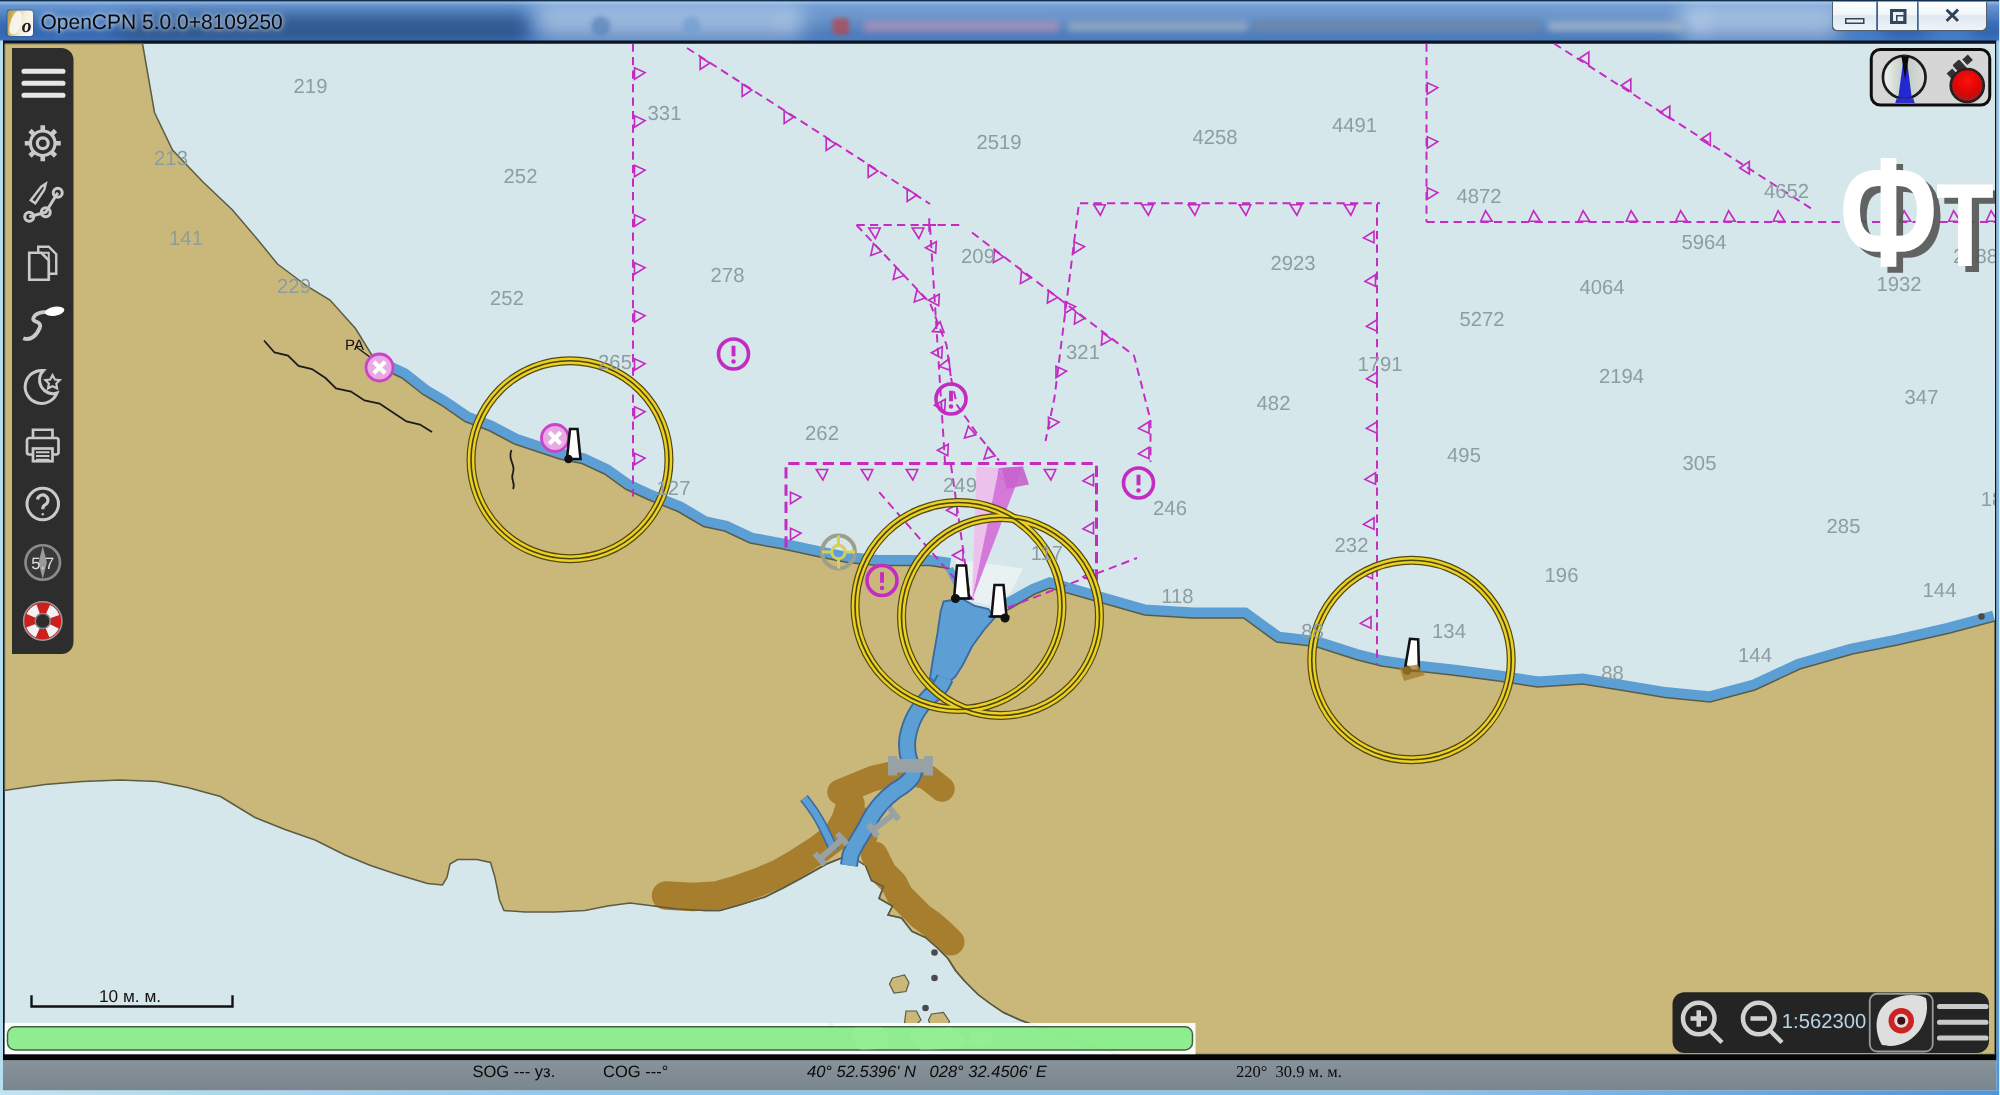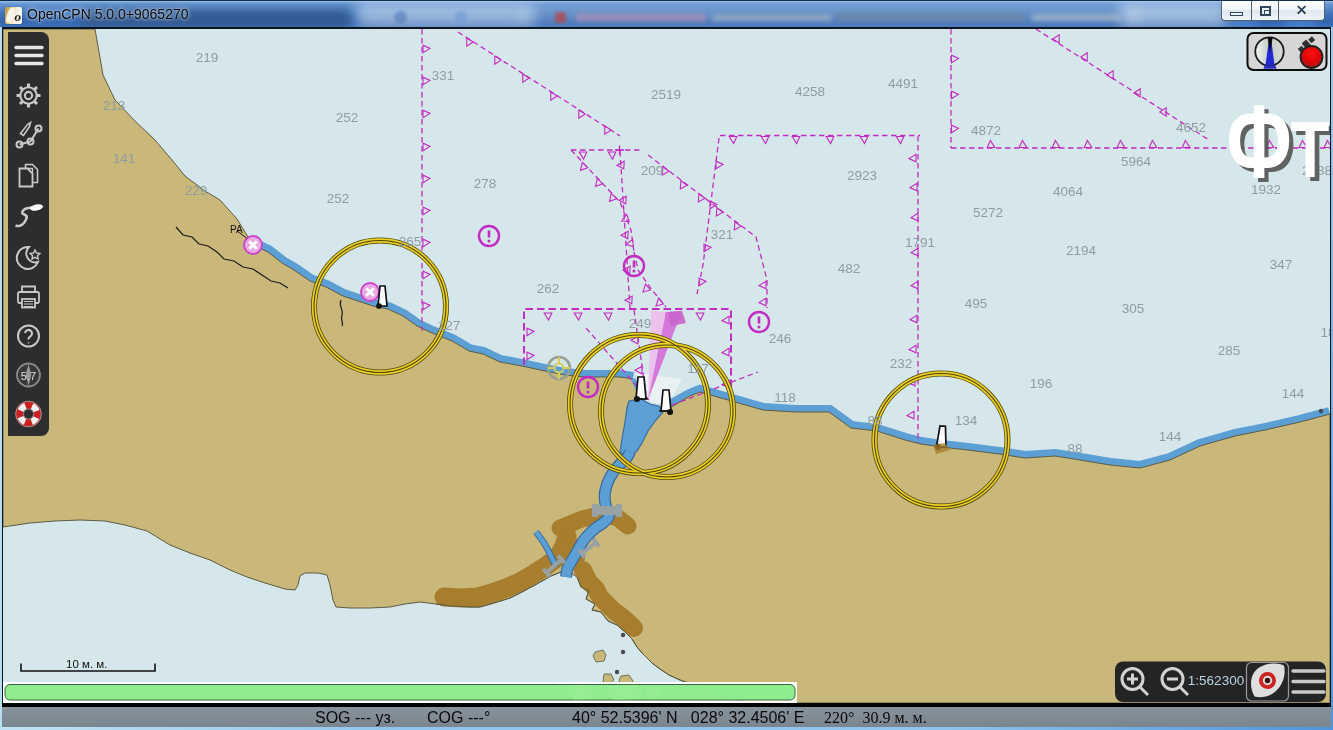--- a/index.html
+++ b/index.html
@@ -32,21 +32,21 @@
 .wb.b3{width:46px;border-radius:0 0 4px 0;border-left:none;}
 .wb .mindash{position:absolute;left:8px;top:11px;width:13px;height:4px;background:#e9f0f6;border:1px solid #32475c;}
 .wb .resbox{position:absolute;left:8px;top:5px;width:11px;height:10px;background:#e9f0f6;border:2px solid #32475c;}
 .wb .resbox:after{content:"";position:absolute;left:2px;top:2px;width:4px;height:3px;border:1px solid #32475c;display:block;}
 .wb .xx{position:absolute;left:0;top:1px;width:100%;text-align:center;font-size:14px;font-weight:bold;color:#2e4357;text-shadow:0 1px 0 #fff;}
 
 #chartwrap{position:absolute;left:2px;top:27px;width:1329px;height:678px;background:#0c1520;}
 #chart{position:absolute;left:1px;top:2px;}
 
 #blackline{position:absolute;left:2px;top:703px;width:1329px;height:4px;background:#050505;}
-#status{position:absolute;left:2px;top:707px;width:1329px;height:20px;background:linear-gradient(#87929a,#7a868d);color:#0a0a0a;font-size:16px;}
+#status{position:absolute;left:2px;top:707px;width:1329px;height:20px;background:linear-gradient(#87929a,#7a868d);color:#0a0a0a;font-size:11px;}
 #status span{position:absolute;top:2px;white-space:pre;}
 #bborder{position:absolute;left:0px;top:727px;width:1333px;height:3px;background:linear-gradient(90deg,#bfe4f4,#8fc4ec 30%,#8fc4ec 70%,#4f95dd);}
 #lborder{position:absolute;left:0;top:27px;width:2px;height:700px;background:#b5dff0;}
 #rborder{position:absolute;left:1331px;top:27px;width:2px;height:700px;background:linear-gradient(#9fcae8,#4f95dd);}
 </style>
 </head>
 <body>
 <div id="win">
   <div id="title">
     <div class="glow1"></div>
@@ -57,21 +57,21 @@
       <div class="rel"></div>
       <div class="fav"></div>
     <div class="urlp"></div>
       <div class="urlg"></div>
       <div class="urlb"></div>
       <div class="urlf"></div>
     <div id="ticon">
         <div class="wv"></div>
         <div class="o">o</div>
       </div>
-    <div id="ttext">OpenCPN 5.0.0+9065270</div>
+    <div id="ttext">OpenCPN 5.0.0+8109250</div>
     <div style="position:absolute;right:75px;top:14px;width:30px;height:14px;background:rgba(90,150,220,.55);filter:blur(5px);border-radius:50%;"></div>
     <div style="position:absolute;right:16px;top:14px;width:34px;height:16px;background:rgba(80,140,215,.6);filter:blur(5px);border-radius:50%;"></div>
     <div id="wbtns">
       <div class="wb b1">
           <div class="mindash"></div>
         </div>
       <div class="wb b2">
           <div class="resbox"></div>
         </div>
       <div class="wb b3">
@@ -517,20 +517,20 @@
     <g stroke="#c9c9c9" stroke-width="3.4" stroke-linecap="round">
             <path d="M1293,671 H1324 M1293,681.5 H1324 M1293,692 H1324"></path>
           </g>
   </g>
 
   </svg>
   </div>
   <div id="blackline"></div>
   <div id="status">
     <span style="left:313px;">SOG --- уз.</span>
-    <span style="left:400px;margin-left:25px;">COG ---°</span>
-    <span style="left:570px;">40° 52.5396' N&nbsp;&nbsp;&nbsp;028° 32.4506' E</span>
+    <span style="left:400px;">COG ---°</span>
+    <span style="left:536px;font-style:italic;">40° 52.5396' N&nbsp;&nbsp;&nbsp;028° 32.4506' E</span>
     <span style="left:822px;font-family:Liberation Serif, serif;">220°&nbsp;&nbsp;30.9 м. м.</span>
   </div>
   <div id="bborder"></div>
   <div id="lborder"></div>
   <div id="rborder"></div>
 </div>
 
 </body></html>

